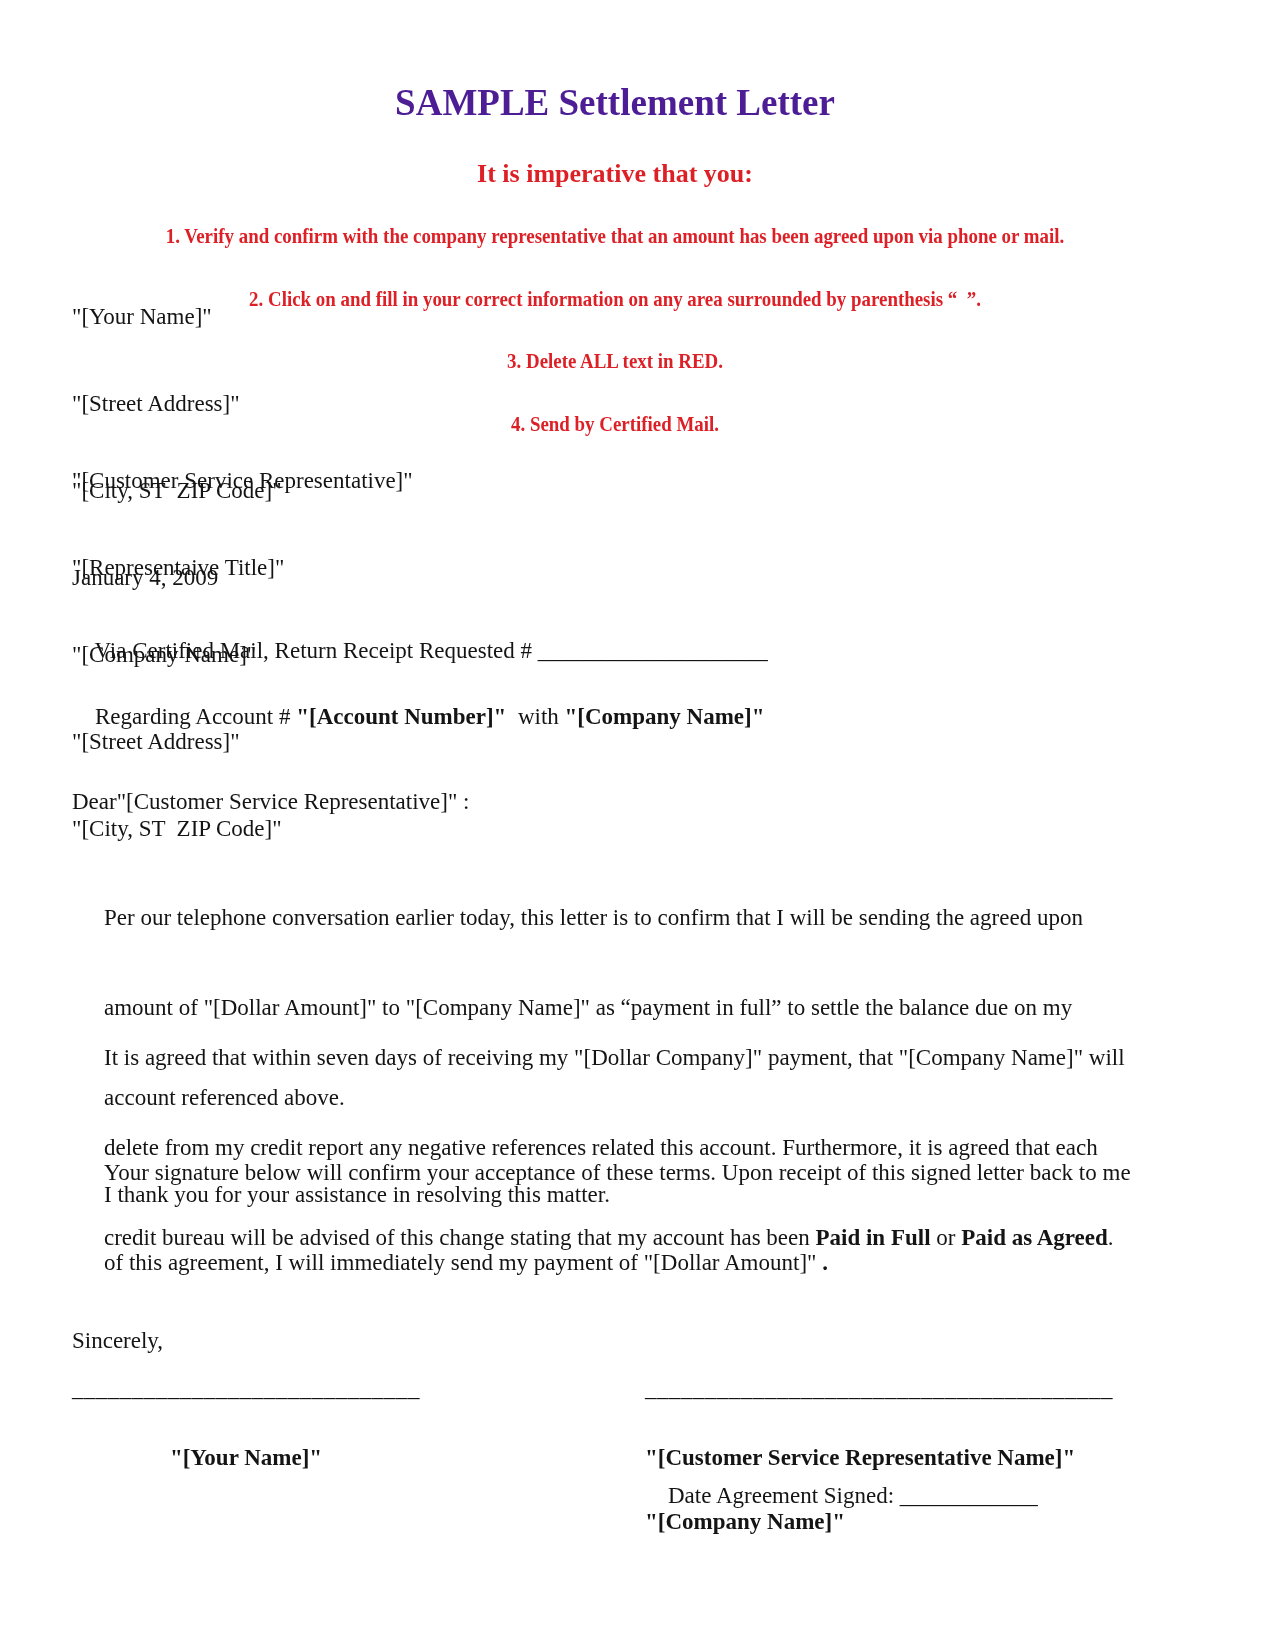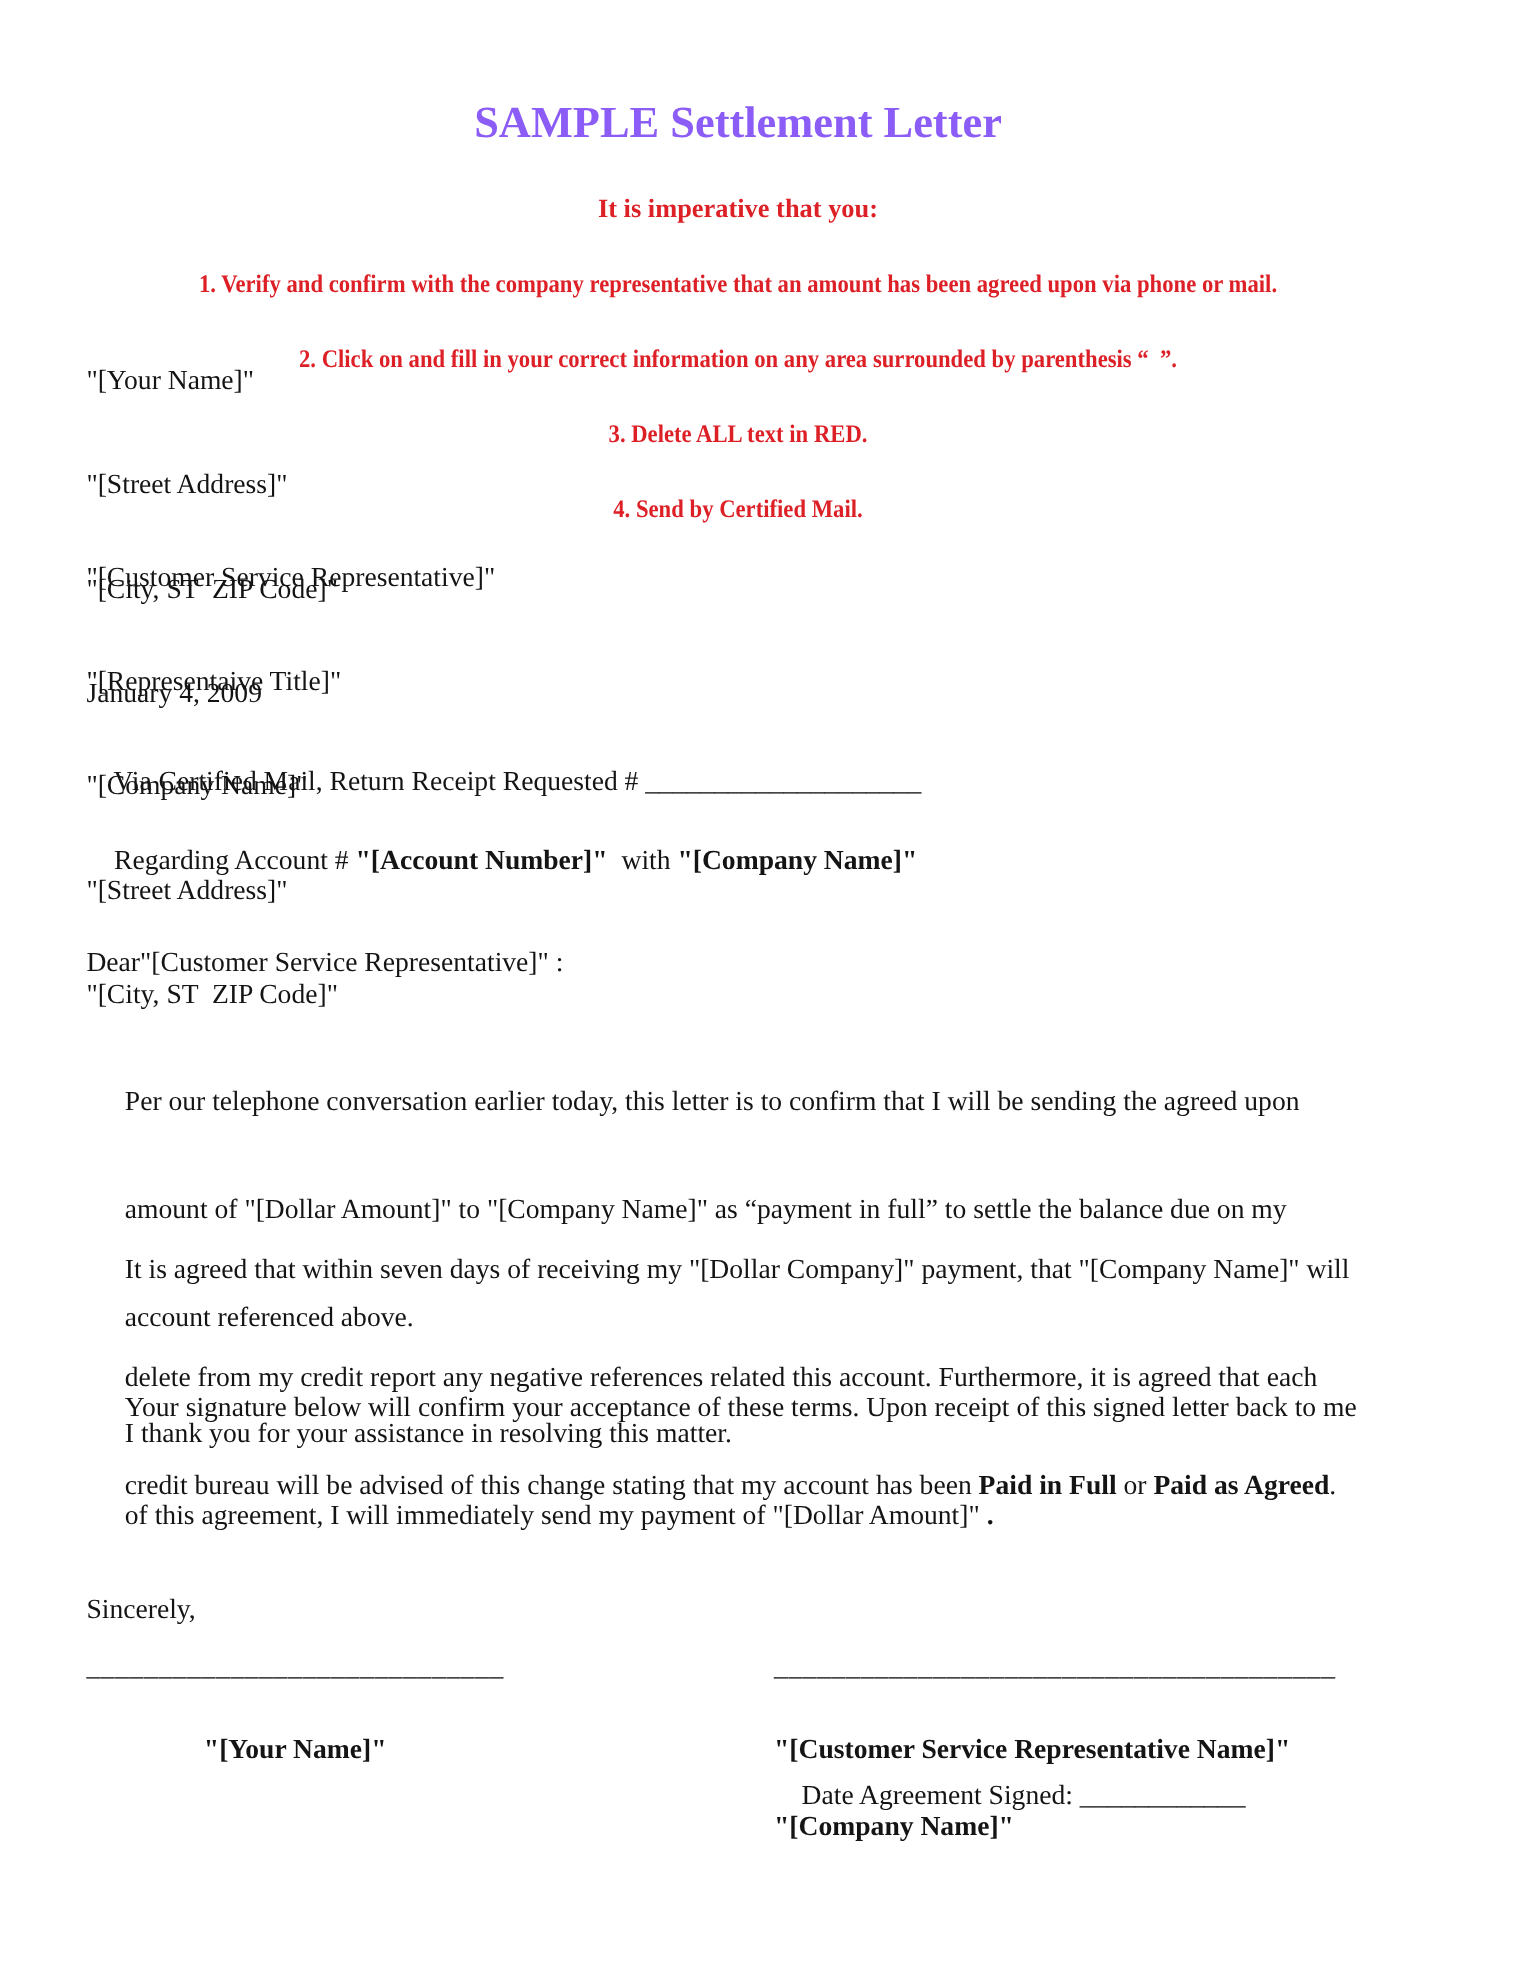--- a/index.html
+++ b/index.html
@@ -8,24 +8,24 @@
     width:1275px; height:1650px;
     background:#ffffff;
     font-family:"Liberation Serif","DejaVu Serif",serif;
     color:#141414;
     overflow:hidden;
   }
   .blk { position:absolute; white-space:pre; }
   .center { left:0; width:1230px; text-align:center; }
   .title {
     font-size:37px; font-weight:bold; line-height:42px;
-    color:#8b5cf6; letter-spacing:0px;
+    color:#4c1d95; letter-spacing:0px;
   }
   .subtitle {
-    font-size:22px; font-weight:bold; line-height:27px;
+    font-size:26px; font-weight:bold; line-height:27px;
     color:#dd1f26;
   }
   .instruction {
     font-size:21px; font-weight:bold; line-height:26.5px;
     color:#dd1f26;
     transform:scaleX(0.9); transform-origin:50% 0;
   }
   .body-text { font-size:23px; line-height:29px; }
   .para { font-size:23px; line-height:30px;margin-left:32px; }
   .b { font-weight:bold; }

